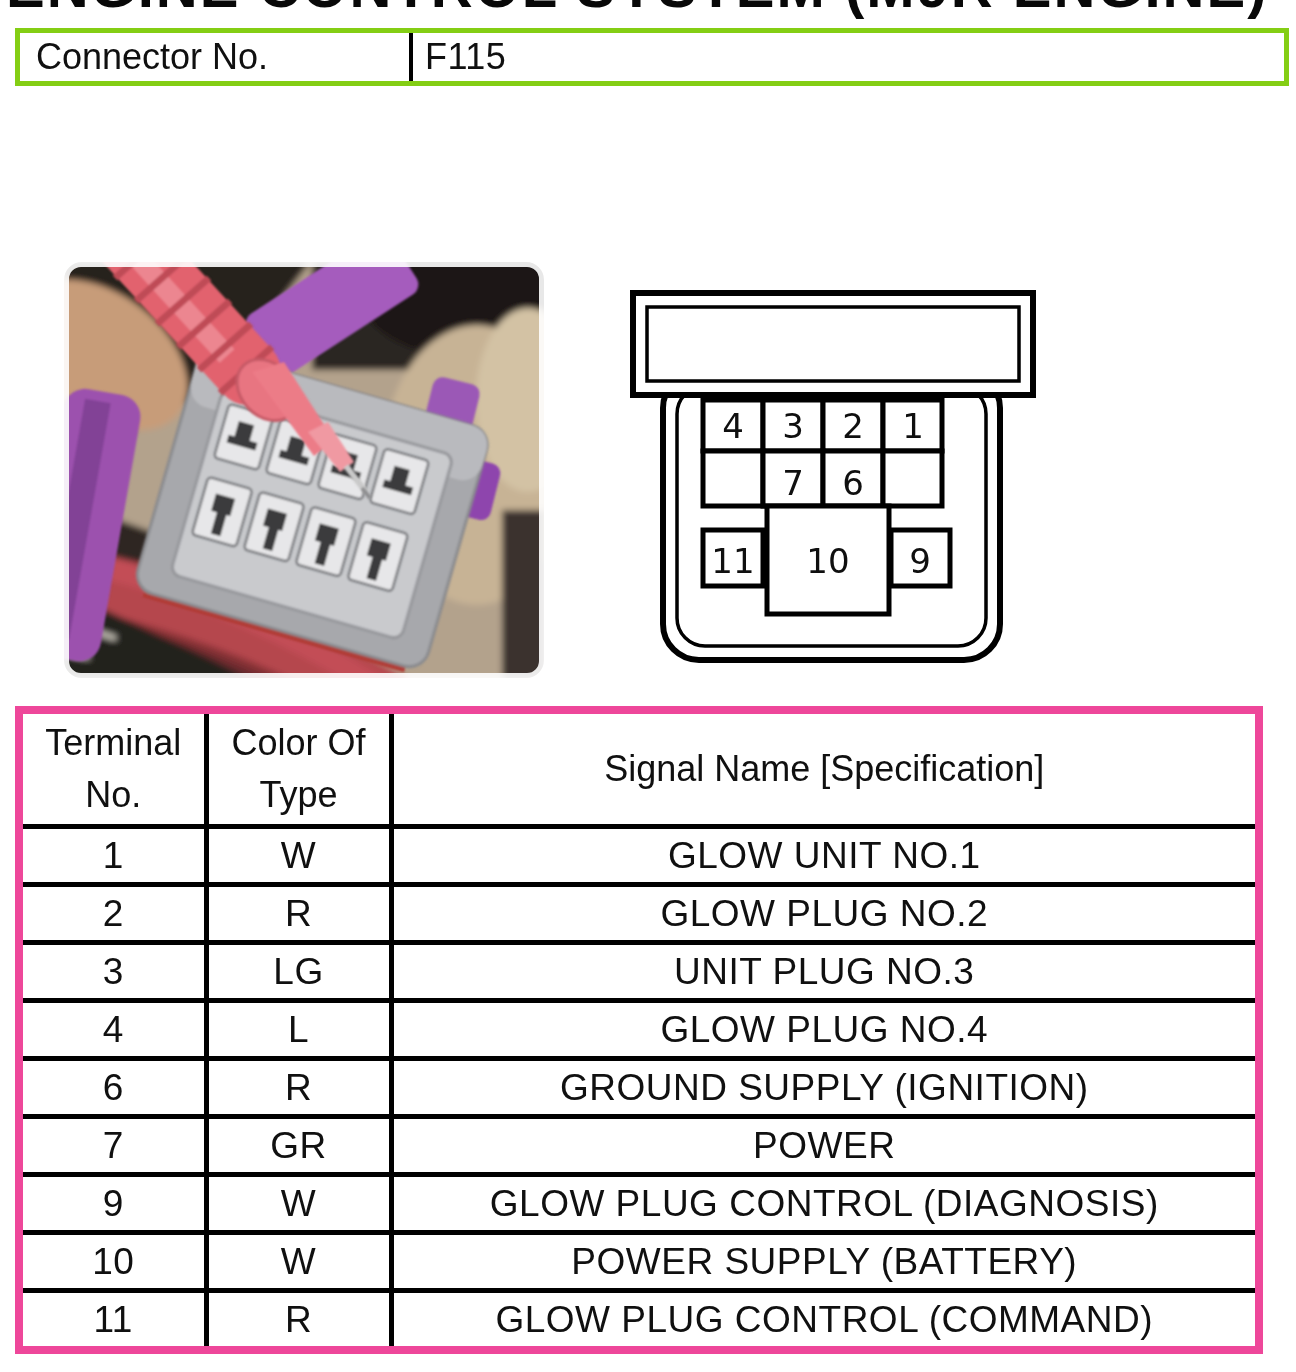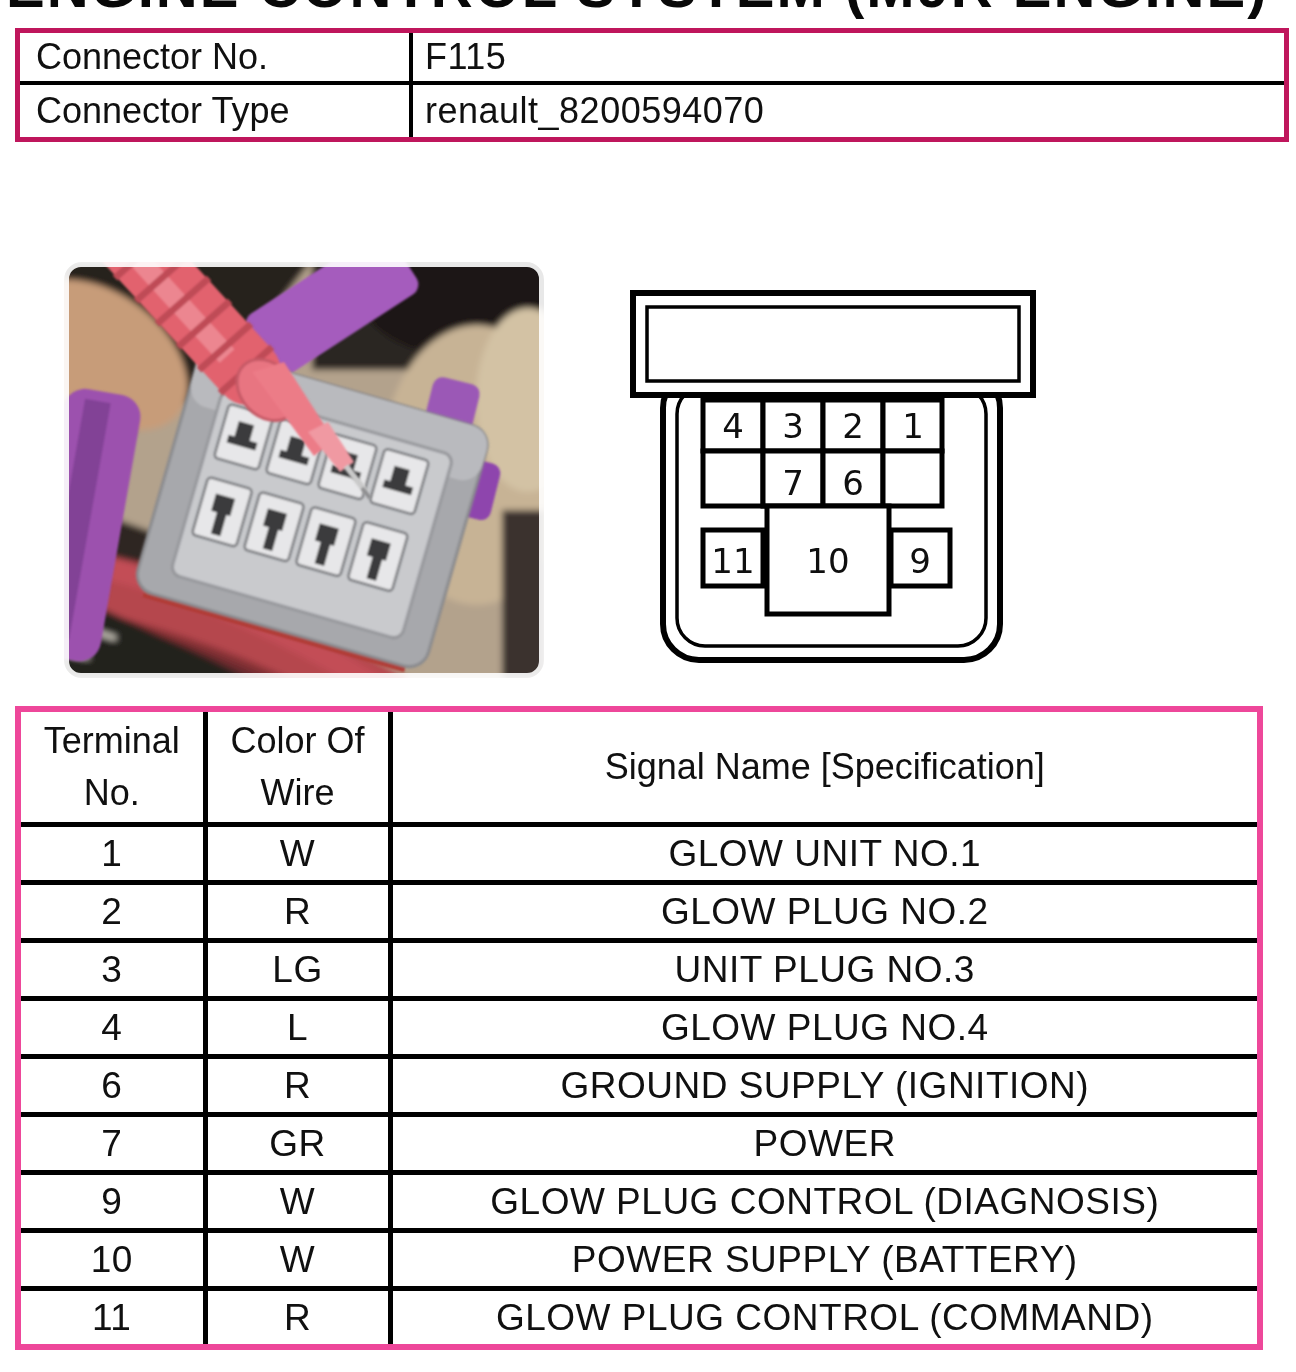--- a/index.html
+++ b/index.html
@@ -14,33 +14,33 @@
   .title-clip{position:absolute;left:6px;top:0;width:1290px;height:19px;overflow:hidden;}
   .title-clip h1{
     margin:0;margin-top:-47px;font-size:58px;font-weight:bold;
     letter-spacing:2px;white-space:nowrap;color:#0a0a0a;
   }
 
   
   table{border-collapse:collapse;}
   .info-table{
     position:absolute;left:15px;top:28px;width:1274px;
-    border:5px solid #be185d;table-layout:fixed;
+    border:5px solid #84cc16;table-layout:fixed;
   }
   .info-table td{border:4px solid #000;font-size:36px;vertical-align:middle;}
   .info-table td.lbl{width:372px;padding-left:16px;}
   .info-table td.val{padding-left:12px;letter-spacing:0.5px;}
   .row-no td{height:46px;}
   .row-name td{height:106px;}
   .row-type td{height:50px;}
 
   
   .terminal-table{
     position:absolute;left:15px;top:706px;width:1248px;
-    border:6px solid #ec4899;table-layout:fixed;text-align:center;
+    border:8px solid #ec4899;table-layout:fixed;text-align:center;
   }
   .terminal-table th{
     border:5px solid #000;font-weight:normal;font-size:36px;
     white-space:pre-line;line-height:1.45;height:108px;vertical-align:middle;
   }
   .terminal-table td{
     border:5px solid #000;font-size:37px;height:51px;vertical-align:middle;
     letter-spacing:0.5px;
   }
 
@@ -55,24 +55,20 @@
 
 <div class="title-clip scan">
   <h1>ENGINE CONTROL SYSTEM (M9R ENGINE)</h1>
 </div>
 
 <table class="info-table scan">
   <tbody>
       <tr class="row-no">
     <td class="lbl">Connector No.</td>
     <td class="val">F115</td>
-  </tr>
-  <tr class="row-type">
-    <td class="lbl">Connector Type</td>
-    <td class="val">renault_8200594070</td>
   </tr>
 </tbody>
   </table>
 
 <div class="photo-box">
   <svg width="484" height="420" viewBox="0 0 484 420">
     <defs>
       <filter id="pblur">
           <feGaussianBlur stdDeviation="3"></feGaussianBlur>
         </filter>
@@ -211,21 +207,21 @@
   <colgroup>
       <col style="width:187px">
       <col style="width:185px">
       <col>
     </colgroup>
   <tbody>
       <tr>
     <th>Terminal
 No.</th>
     <th>Color Of
-Wire</th>
+Type</th>
     <th>Signal Name [Specification]</th>
   </tr>
   <tr>
     <td>1</td>
     <td>W</td>
     <td>GLOW UNIT NO.1</td>
   </tr>
   <tr>
     <td>2</td>
     <td>R</td>

